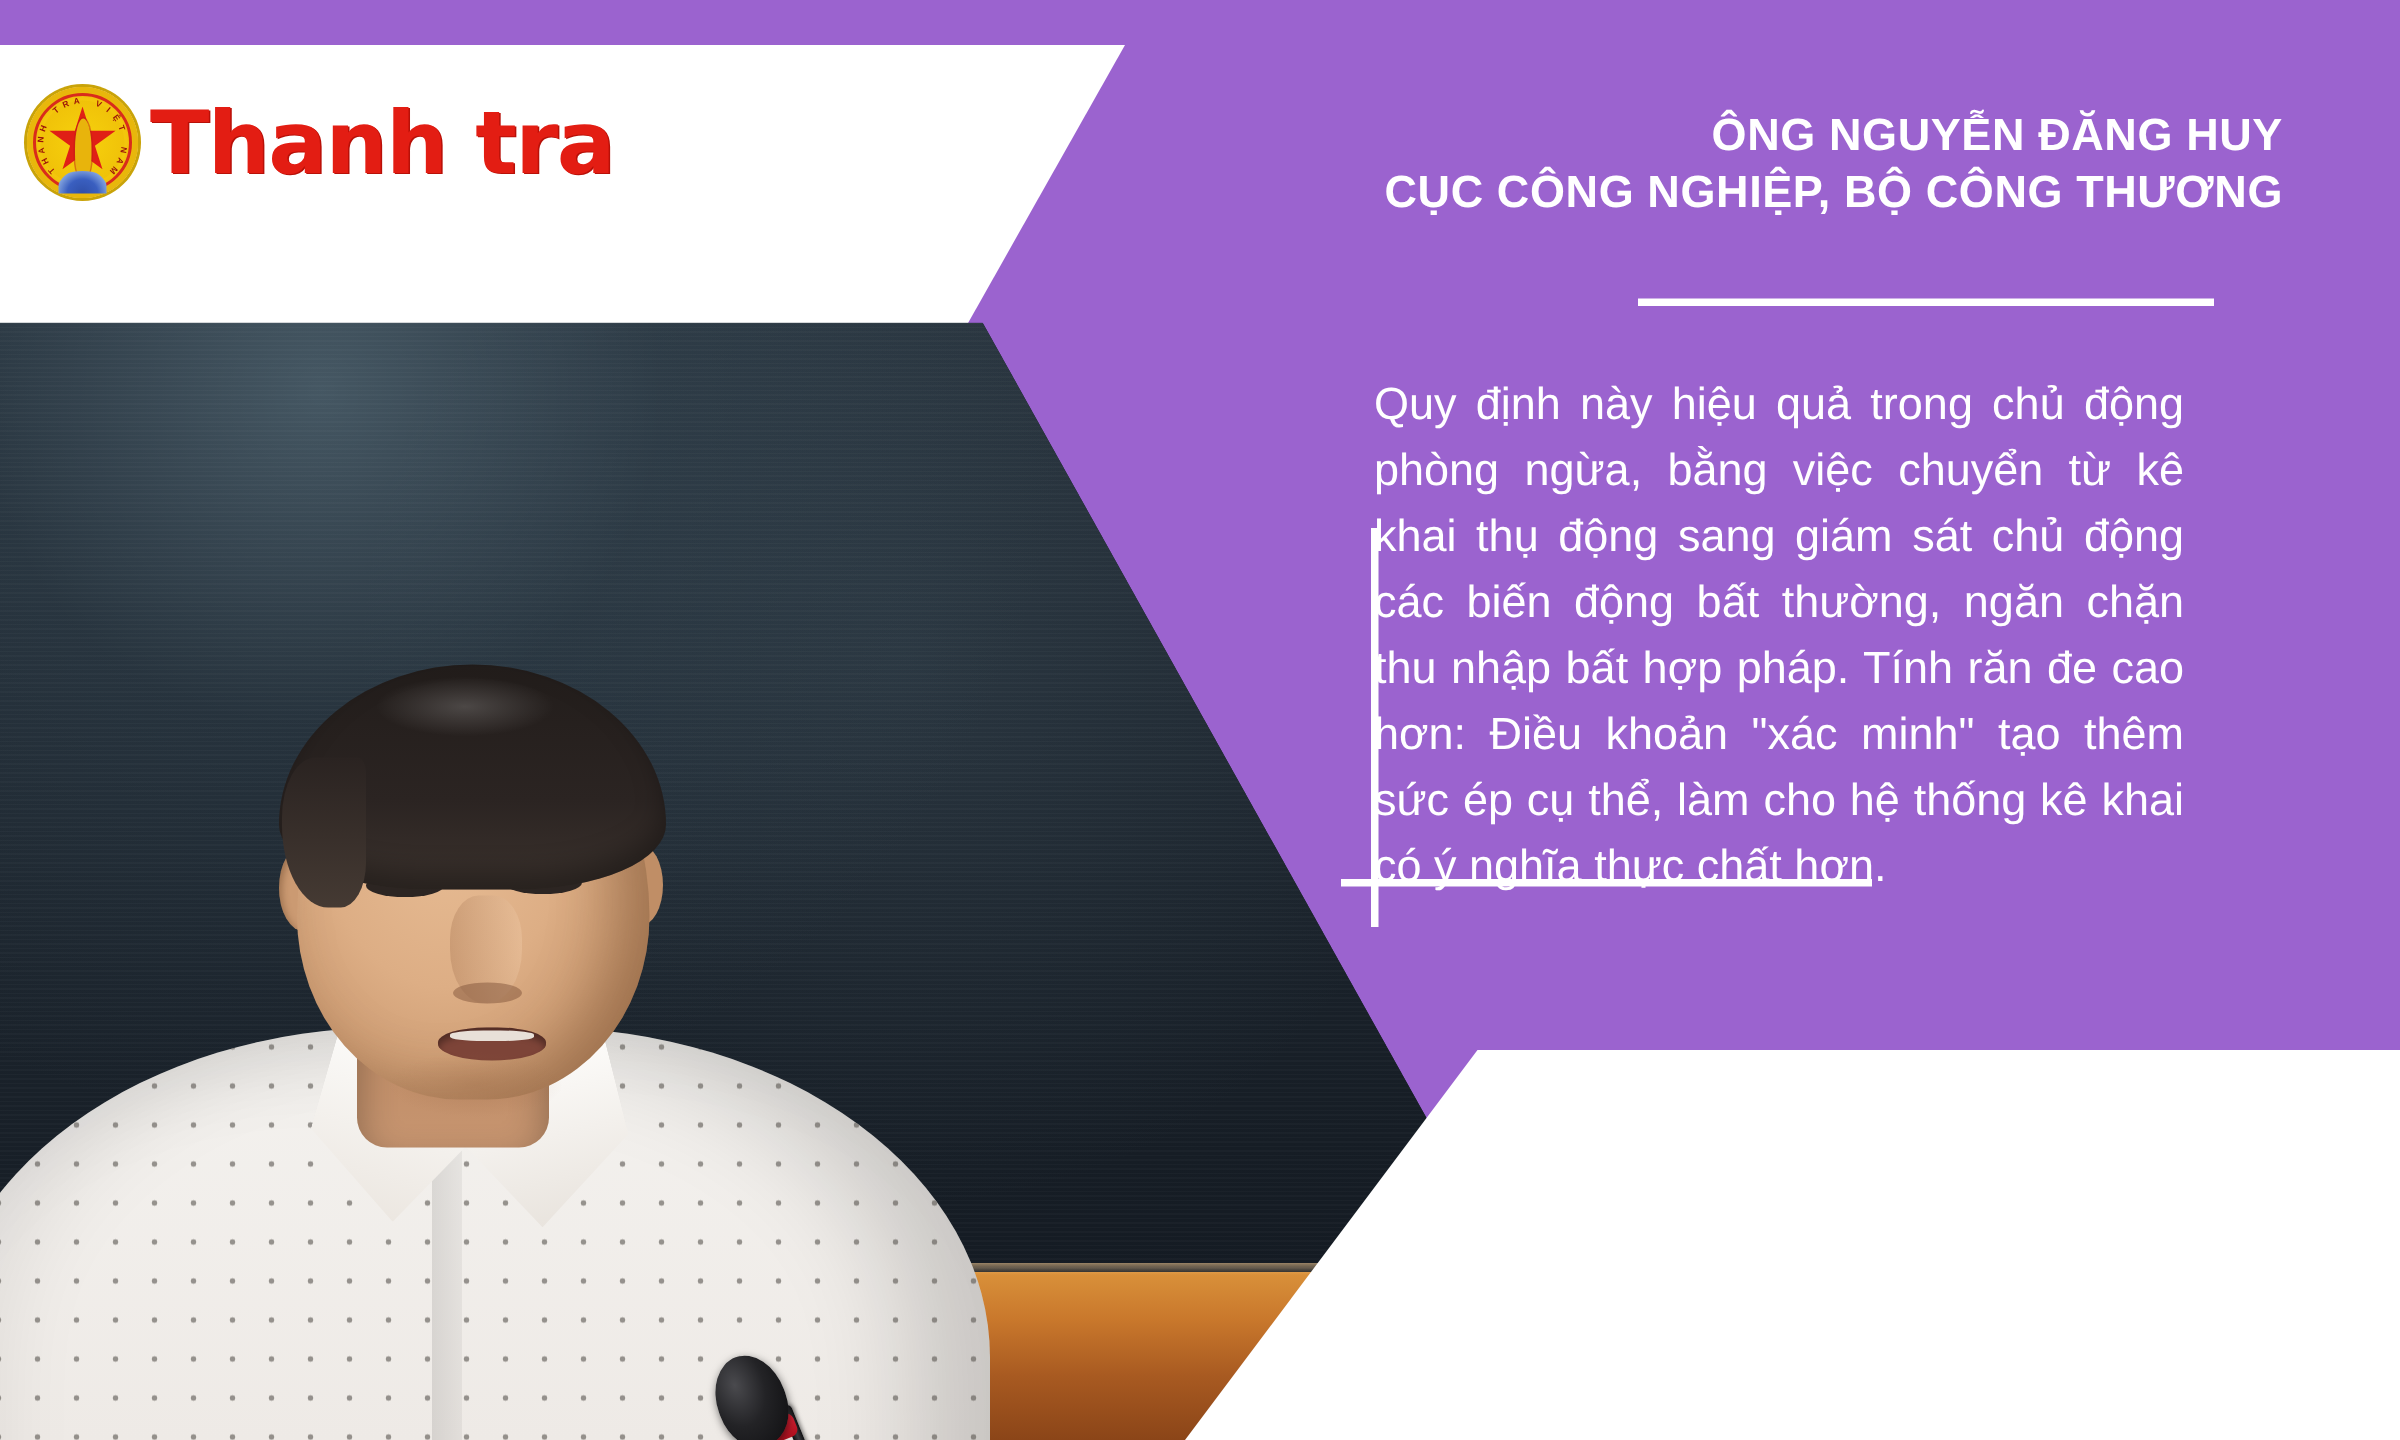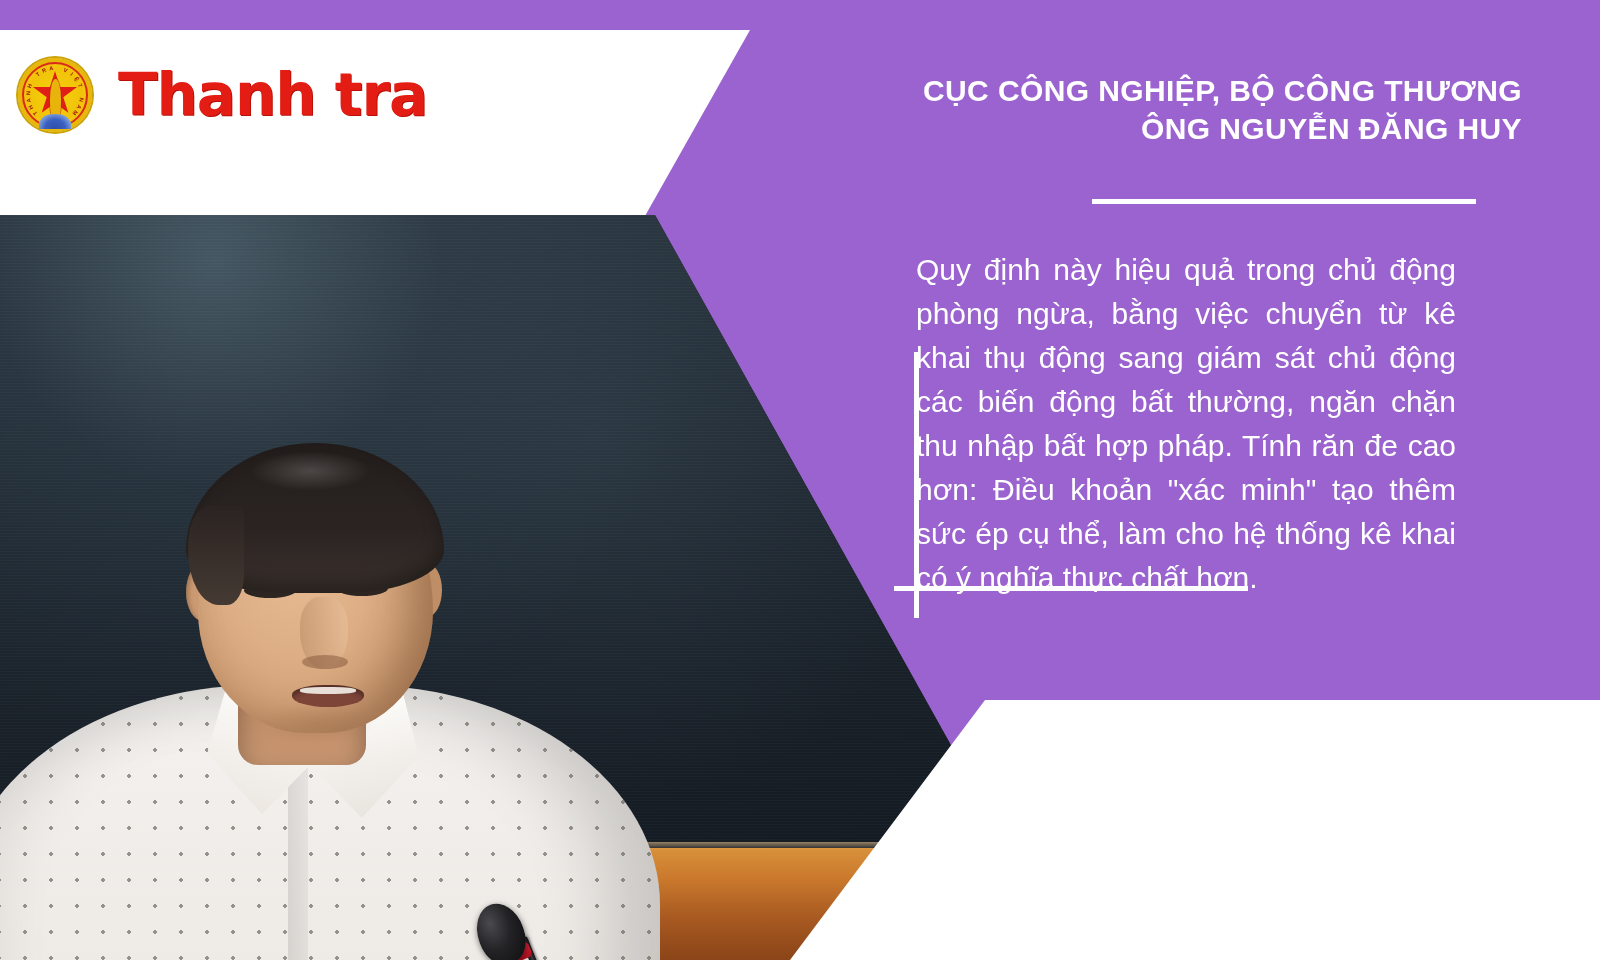--- a/index.html
+++ b/index.html
@@ -176,21 +176,21 @@
   }
   .mic-head{
     position:absolute;left:478px;top:688px;width:46px;height:62px;
     background:radial-gradient(ellipse at 35% 28%,#4a4a4e 0%,#232326 45%,#0c0c0e 100%);
     border-radius:50% 50% 46% 46%;
     transform:rotate(-20deg);
     box-shadow:0 2px 6px rgba(0,0,0,.55);
   }
 
   
-  .logo-wrap{position:absolute;left:18px;top:58px;display:flex;align-items:center;gap:26px;}
+  .logo-wrap{position:absolute;left:18px;top:58px;display:flex;align-items:center;gap:8px;}
   .emblem{position:relative;width:74px;height:74px;border-radius:50%;
     background:radial-gradient(circle at 50% 50%, #f6d310 0%, #f3c60c 56%, #e0a906 74%, #b8860a 100%);
     box-shadow:0 0 0 2px #c9a309, inset 0 0 0 3px #e8b70c;}
   .emblem-ring{position:absolute;inset:4px;border-radius:50%;border:2px solid #d92b1c;}
   .emblem-inner{position:absolute;inset:9px;border-radius:50%;background:radial-gradient(circle,#f7d20d 0%,#f0c209 70%,#d9a607 100%);}
   .emblem-star{
     position:absolute;left:50%;top:50%;width:46px;height:46px;margin:-24px 0 0 -23px;
     background:#e01f16;
     clip-path:polygon(50% 0%,61% 35%,98% 35%,68% 57%,79% 91%,50% 70%,21% 91%,32% 57%,2% 35%,39% 35%);
   }
@@ -308,22 +308,22 @@
           <span style="transform: rotate(132deg) translate(-50%, -30px);">M</span>
         </div>
       <div class="emblem-star"></div>
       <div class="emblem-swirl"></div>
       <div class="emblem-base"></div>
     </div>
     <div class="wordmark">Thanh tra</div>
   </div>
 
   <div class="speaker">
+    <div>ÔNG NGUYỄN ĐĂNG HUY</div>
     <div>CỤC CÔNG NGHIỆP, BỘ CÔNG THƯƠNG</div>
-    <div>ÔNG NGUYỄN ĐĂNG HUY</div>
   </div>
   <div class="divider"></div>
 
   <div class="quote">
     <p>Quy định này hiệu quả trong chủ động phòng ngừa, bằng việc chuyển từ kê khai thụ động sang giám sát chủ động các biến động bất thường, ngăn chặn thu nhập bất hợp pháp. Tính răn đe cao hơn: Điều khoản "xác minh" tạo thêm sức ép cụ thể, làm cho hệ thống kê khai có ý nghĩa thực chất hơn.</p>
   </div>
 
   <div class="vline"></div>
   <div class="hline"></div>
 

